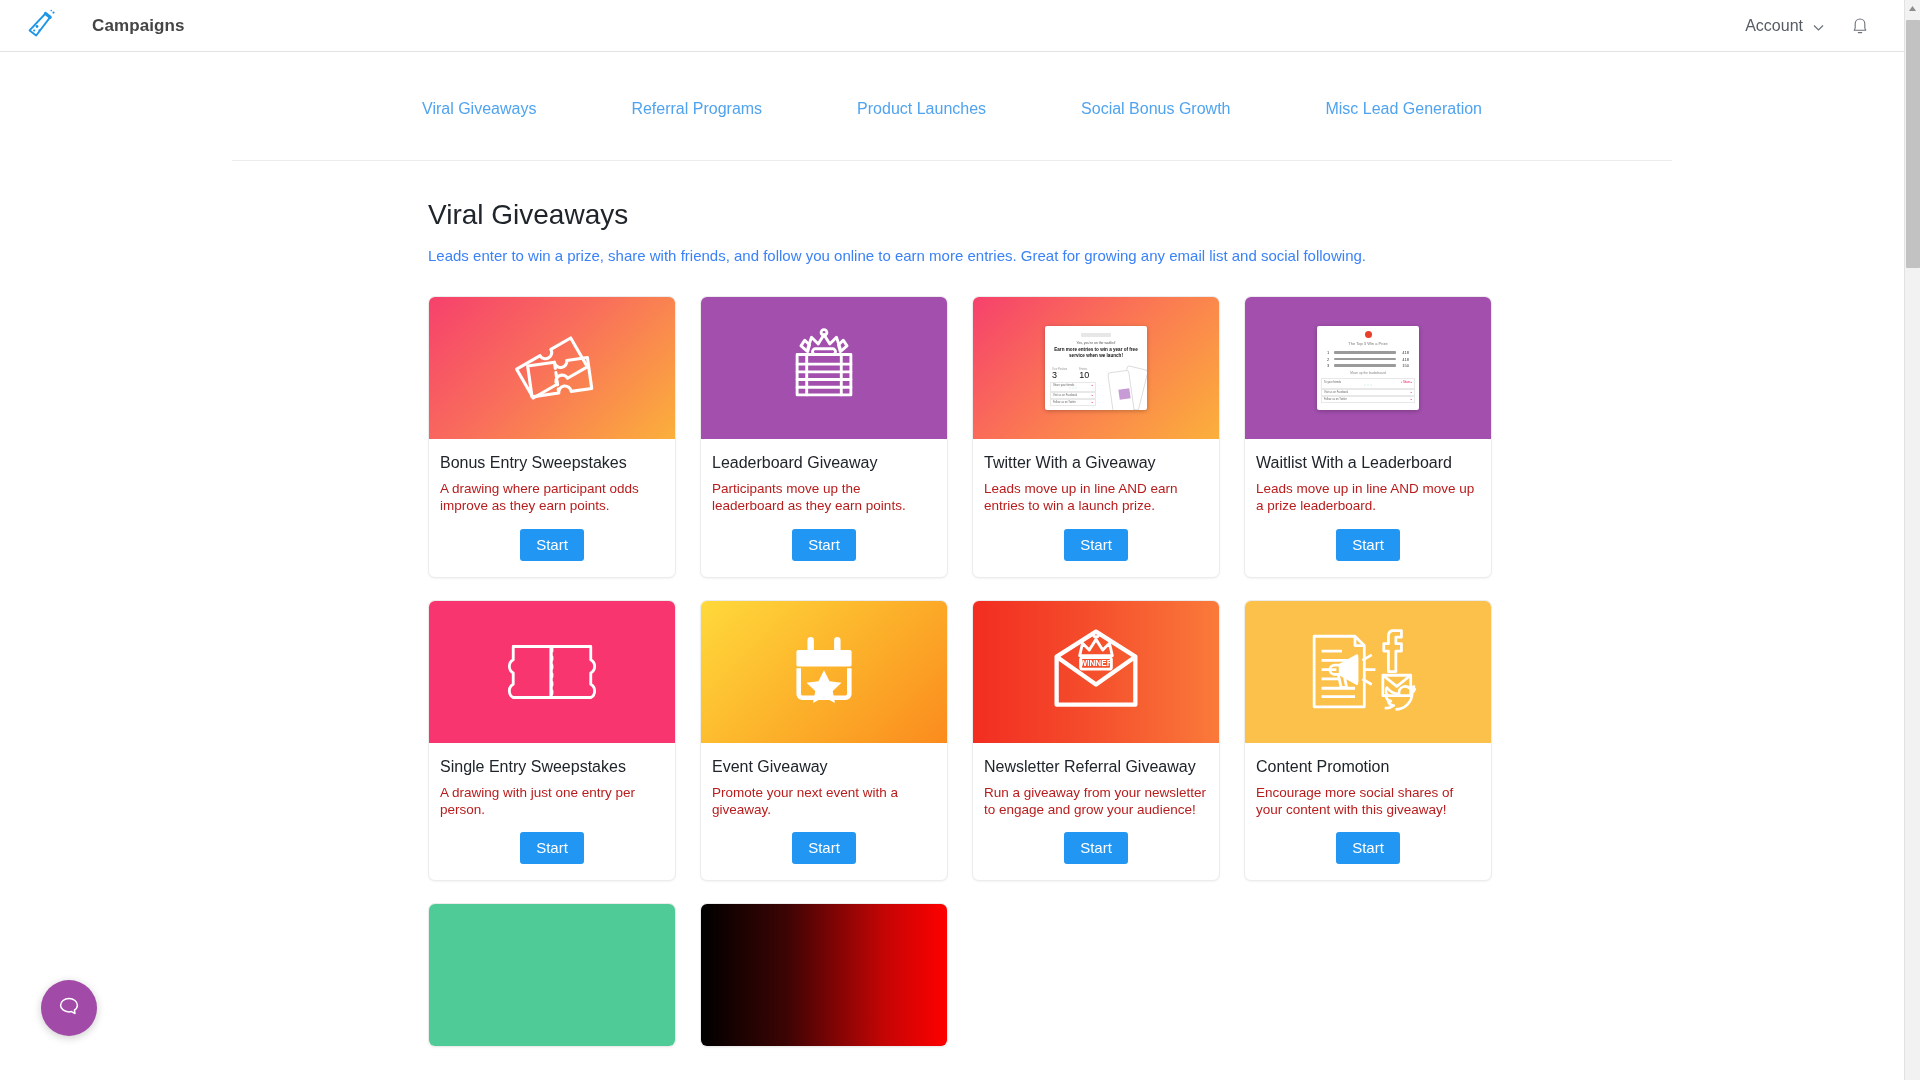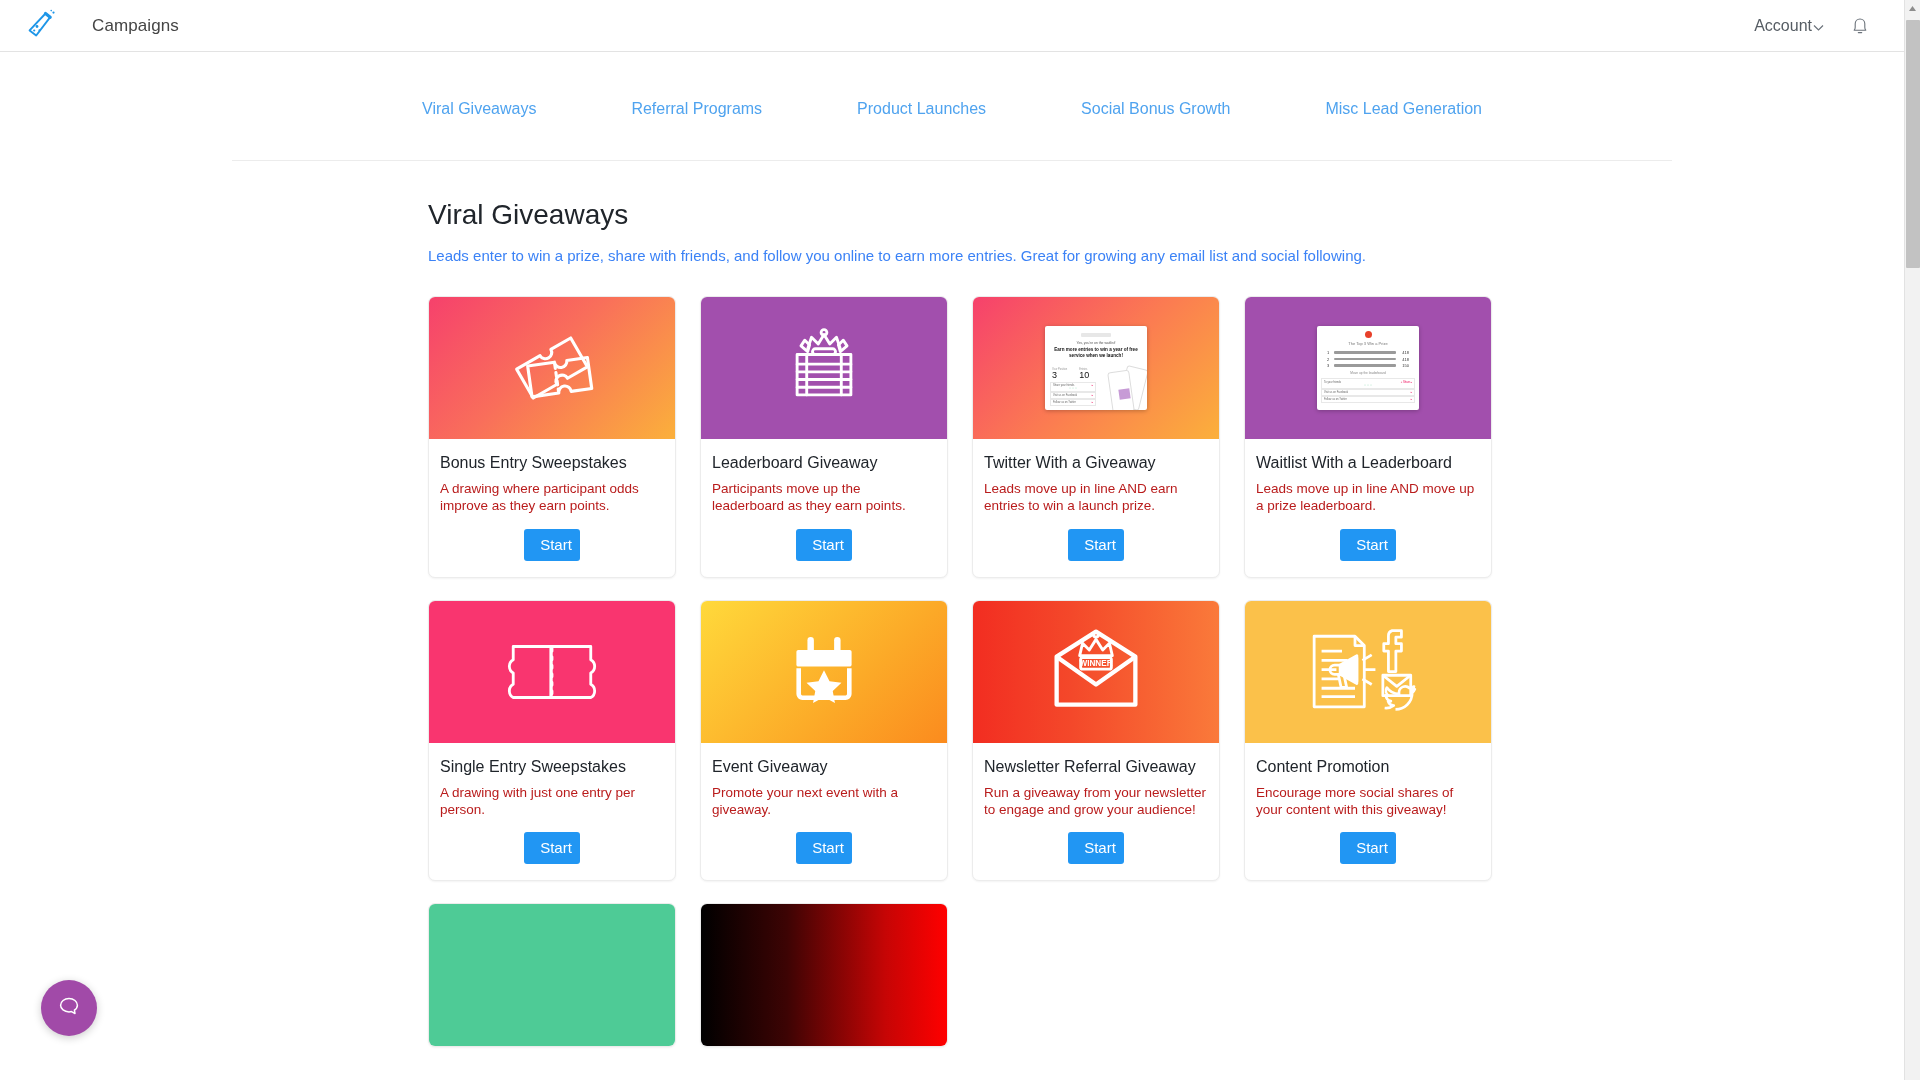--- a/index.html
+++ b/index.html
@@ -23,30 +23,31 @@
     align-items: center;
     padding: 0 0 0 22px;
     width: 1904px;
   }
   .logo-wrap { width: 42px; height: 42px; display: flex; align-items: center; justify-content: center; }
   .brand-title {
     margin-left: 28px;
     font-size: 17px;
     color: #454545;
     letter-spacing: .1px;
+    font-weight: bold;
   }
   .topbar-right {
     margin-left: auto;
     display: flex;
     align-items: center;
     gap: 26px;
     padding-right: 34px;
   }
   .account-menu {
-    display: flex; align-items: center; 
+    display: flex; align-items: center; gap: 9px;
     font-size: 16px; color: #555c63;
     cursor: pointer;
   }
   .chev { display: inline-block; width: 12px; height: 12px; }
   .bell { width: 20px; height: 22px; cursor: pointer; }
 
   
   .page {
     position: relative;
     width: 1904px;
@@ -156,21 +157,21 @@
   }
   .start-btn {
     align-self: center;
     margin-top: 14px;
     background: #2196f3;
     color: #ffffff;
     border: none;
     border-radius: 3px;
     font-size: 15px;
     font-family: "Liberation Sans", sans-serif;
-    padding: 7px 8px 8px 16px;
+    padding: 7px 16px 8px 16px;
     cursor: pointer;
   }
 
   
   .preview {
     width: 102px;
     height: 84px;
     background: #fff;
     border-radius: 2px;
     box-shadow: 0 1px 4px rgba(0,0,0,.25);

